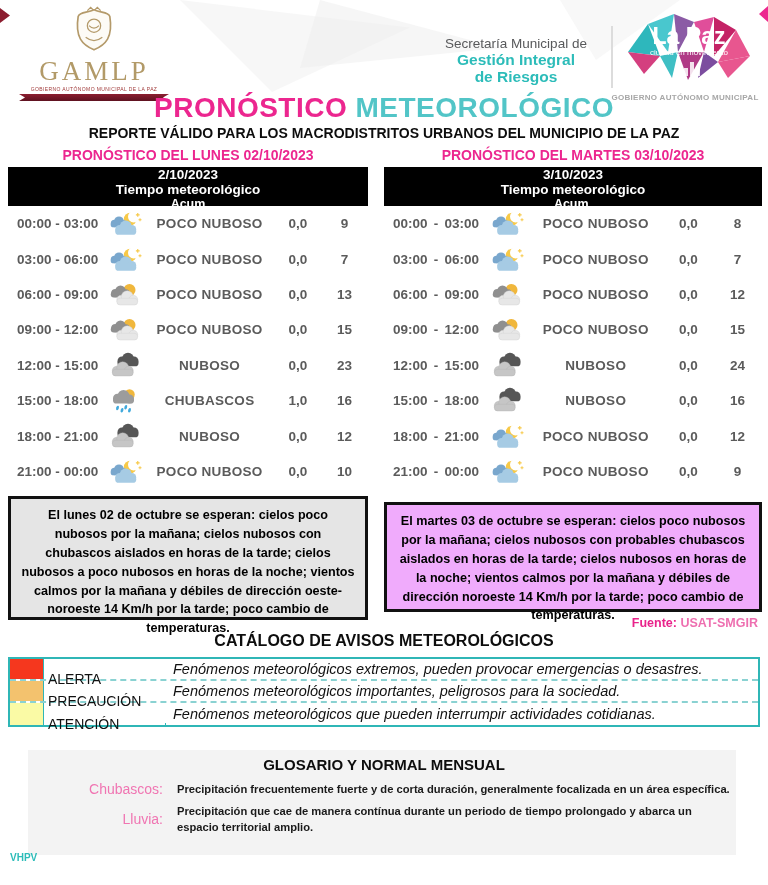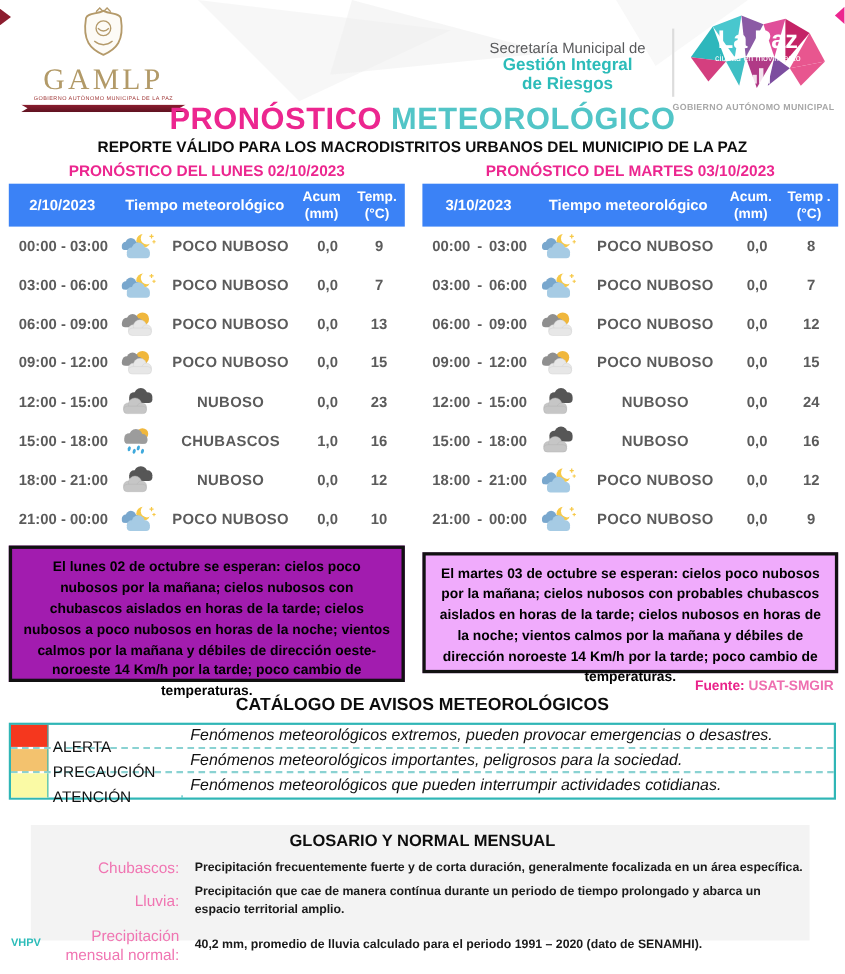--- a/index.html
+++ b/index.html
@@ -34,21 +34,21 @@
   .main-title .t2 { color:#52c5c7; }
   .subtitle { position:absolute; top:125px; left:0; width:100%; text-align:center; font-size:14px; font-weight:bold; color:#0d0d0d; }
   .sec-title { position:absolute; top:147px; text-align:center; font-size:14px; font-weight:800; color:#ec268f; }
   .sec-title.left { left:8px; width:360px; }
   .sec-title.right { left:384px; width:378px; }
 
   
   .ftable { position:absolute; top:167px; }
   .ftable.left { left:8px; width:360px; }
   .ftable.right { left:384px; width:378px; }
-  .thead { display:flex; align-items:center; height:39px; background:#3b82f6; color:#fff; font-weight:bold; font-size:13.5px; text-align:center; }
+  .thead { display:flex; align-items:center; height:39px; background:#000000; color:#fff; font-weight:bold; font-size:13.5px; text-align:center;flex-direction:column; }
   .th-date { width:27%; } .th-weather { width:45%; } .th-small { width:14%; font-size:12.5px; line-height:1.15; }
   .tbody { background:transparent; }
   .wrow { display:flex; align-items:center; height:35.4px; color:#5b5b5b; font-weight:bold; font-size:13.5px; }
   .c-time { width:27%; display:flex; justify-content:space-between; padding:0 7px 0 9px; }
   .c-icon { width:11%; display:flex; justify-content:center; }
   .c-cond { flex:1; text-align:center; letter-spacing:.3px; }
   .c-acum { width:13%; text-align:center; }
   .c-temp { width:13%; text-align:center; }
   .wicon { width:36px; height:27px; }
 
@@ -472,21 +472,21 @@
               <use href="#icon-night-partly-cloudy"></use>
             </svg>
           </div>
           <div class="c-cond">POCO NUBOSO</div>
           <div class="c-acum">0,0</div>
           <div class="c-temp">9</div>
         </div>
       </div>
   </div>
 
-  <div class="summary left" style="background: #a21caf;">El lunes 02 de octubre se esperan:  cielos poco nubosos por la mañana; cielos nubosos con chubascos  aislados en horas de la tarde; cielos nubosos a poco nubosos en horas de la noche; vientos calmos por la mañana y débiles de dirección oeste-noroeste 14 Km/h por la tarde; poco cambio de temperaturas.</div>
+  <div class="summary left" style="background: #e5e5e5;">El lunes 02 de octubre se esperan:  cielos poco nubosos por la mañana; cielos nubosos con chubascos  aislados en horas de la tarde; cielos nubosos a poco nubosos en horas de la noche; vientos calmos por la mañana y débiles de dirección oeste-noroeste 14 Km/h por la tarde; poco cambio de temperaturas.</div>
   <div class="summary right" style="background: #f0abfc;">El martes 03 de octubre se esperan:  cielos poco nubosos por la mañana; cielos nubosos con probables chubascos aislados en horas de la tarde; cielos nubosos en horas de la noche; vientos calmos por la mañana y débiles de dirección noroeste 14 Km/h por la tarde; poco cambio de temperaturas.</div>
 
   <div class="fuente">
     <span class="fl">Fuente:</span>
     <span class="fv">USAT-SMGIR</span>
   </div>
 
   <div class="cat-title">CATÁLOGO DE AVISOS METEOROLÓGICOS</div>
   <div class="catalog">
       <div class="cat-row">
@@ -510,20 +510,16 @@
   <div class="glos-title">GLOSARIO Y NORMAL MENSUAL</div>
   <div class="glos-entries">
       <div class="glos-entry">
         <div class="glos-term">Chubascos:</div>
         <div class="glos-def">Precipitación frecuentemente fuerte y de corta duración, generalmente focalizada en un área específica.</div>
       </div>
       <div class="glos-entry">
         <div class="glos-term">Lluvia:</div>
         <div class="glos-def">Precipitación que cae de manera contínua durante un periodo de tiempo prolongado y abarca un espacio territorial amplio.</div>
       </div>
-      <div class="glos-entry">
-        <div class="glos-term">Precipitación mensual normal:</div>
-        <div class="glos-def">40,2 mm, promedio de lluvia calculado para el periodo 1991 – 2020 (dato de SENAMHI).</div>
-      </div>
     </div>
 
   <div class="initials">VHPV</div>
 </div>
 
 </body></html>

